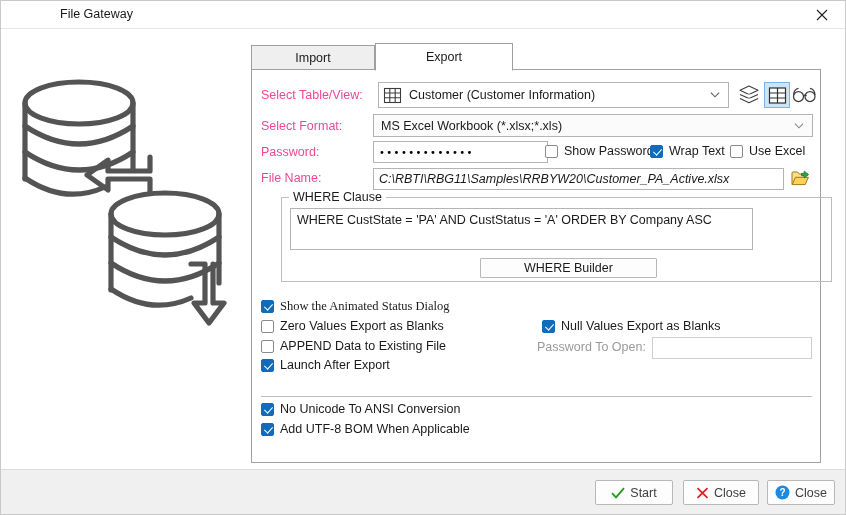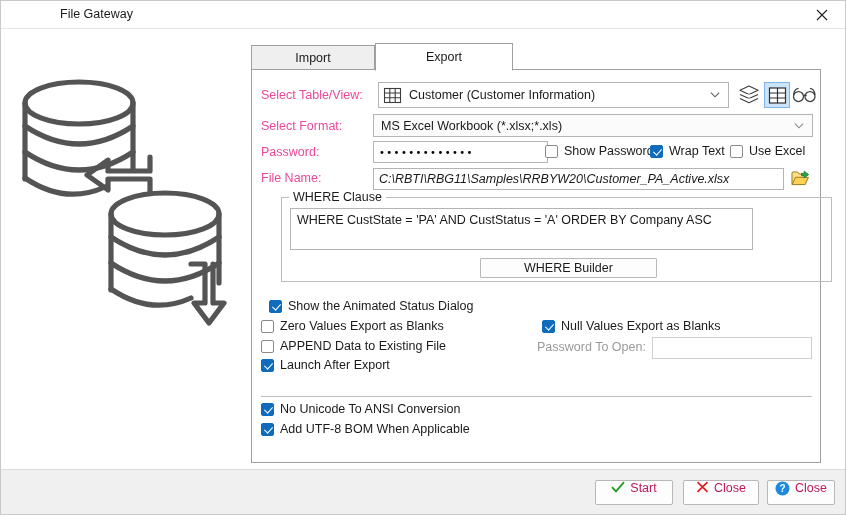--- a/index.html
+++ b/index.html
@@ -216,24 +216,24 @@
     width: 844px; height: 45px;
     background: #f0f0f0;
     border-top: 1px solid #dcdcdc;
   }
   .bbtn {
     position: absolute;
     height: 25px;
     background: #fdfdfd;
     border: 1px solid #b8b8b8;
     border-radius: 2px;
-    display: flex; align-items: flex-start; justify-content: center;
+    display: flex; align-items: center; justify-content: center;
     gap: 5px;
     font-size: 12.5px;
-    color: #be185d;
+    color: #404040;
     cursor: default;
   }
   .bbtn .gly { display: flex; align-items: center; }
 </style>
 </head>
 <body>
 
 <div id="app">
 
   <div class="titlebar">
@@ -366,21 +366,21 @@
     <div class="group" style="left:9px; top:127px; width:551px; height:85px;margin-left:20px;">
       <span class="gtitle">WHERE Clause</span>
       <div class="textarea" style="left:8px; top:10px; width:463px; height:42px;">
         <span>WHERE CustState  =  'PA'  AND   CustStatus  =  'A'  ORDER BY Company ASC</span>
       </div>
       <div class="btn" style="left:198px; top:60px; width:177px; height:20px;">
         <span>WHERE Builder</span>
       </div>
     </div>
 
-    <div class="cbrow" style="left:17px; top:229px;">
+    <div class="cbrow" style="left:9px; top:229px;font-family:Liberation Serif, serif;">
       <span class="cbox checked"></span>
       <span class="cblabel">Show the Animated Status Dialog</span>
     </div>
     <div class="cbrow" style="left:9px; top:249px;">
       <span class="cbox"></span>
       <span class="cblabel">Zero Values Export as Blanks</span>
     </div>
     <div class="cbrow" style="left:9px; top:269px;">
       <span class="cbox"></span>
       <span class="cblabel">APPEND Data to Existing File</span>

